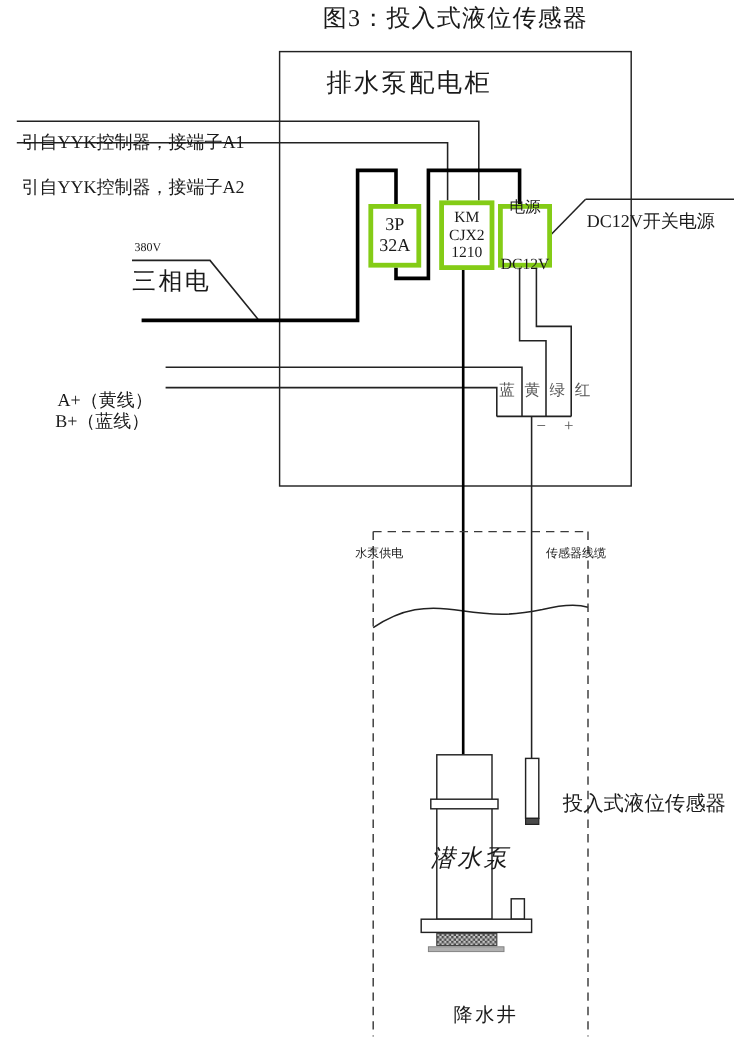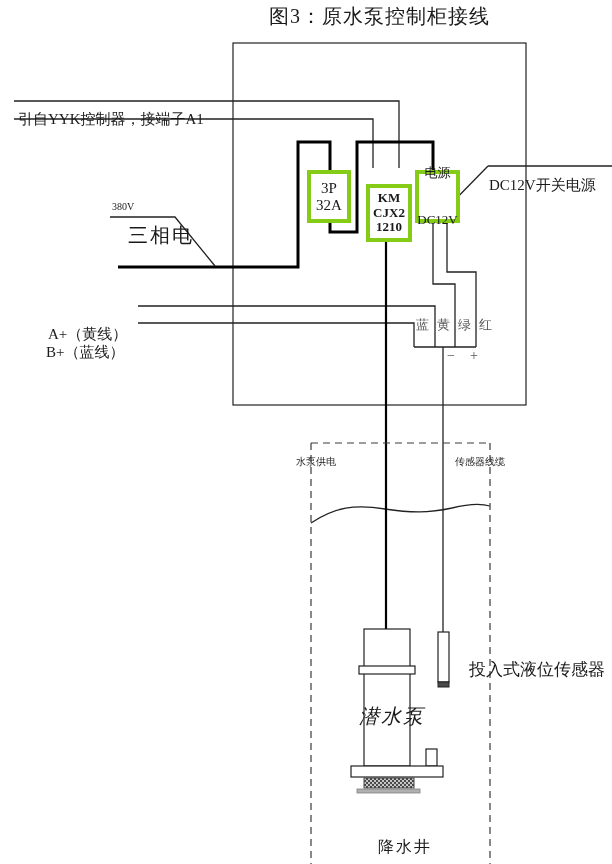--- a/index.html
+++ b/index.html
@@ -80,40 +80,42 @@
       <rect x="438" y="632" width="11" height="50" fill="#fff" stroke="#222" stroke-width="1.2"></rect>
       <rect x="438" y="682" width="11" height="5" fill="#4a4a4a" stroke="#222" stroke-width="1"></rect>
     </g>
   </svg>
 
   <div class="box" style="left:307px;top:170px;width:36px;height:45px;font-size:15px;">
     <div class="bl">3P</div>
     <div class="bl">32A</div>
   </div>
 
-  <div class="box" style="left:366px;top:184px;width:38px;height:50px;font-size:13px;font-weight:bold;">
+  <div class="box" style="left:366px;top:167px;width:38px;height:50px;font-size:13px;">
     <div class="bl">KM</div>
     <div class="bl">CJX2</div>
     <div class="bl">1210</div>
   </div>
 
   <div class="box" style="left:415px;top:170px;width:37px;height:45px;font-size:13px;gap:32px;">
     <div class="bl">电源</div>
     <div class="bl">DC12V</div>
   </div>
 
-  <div class="t title" style="left:233px;top:5px;width:293px;text-align:center;">图3：原水泵控制柜接线</div>
+  <div class="t title" style="left:233px;top:5px;width:293px;text-align:center;">图3：投入式液位传感器</div>
 
+  <div class="t cab-label" style="left:272px;top:58px;">排水泵配电柜</div>
 
   <div class="t sm" style="left:18px;top:83px;">引自YYK控制器，接端子A1</div>
+  <div class="t sm" style="left:18px;top:121px;">引自YYK控制器，接端子A2</div>
 
   <div class="t sm" style="left:489px;top:149px;">DC12V开关电源</div>
 
   <div class="t md" style="left:112px;top:201px;">380V</div>
-  <div class="t lg" style="left:128px;top:224px;">三相电</div>
+  <div class="t lg" style="left:110px;top:224px;">三相电</div>
 
   <div class="t sm" style="left:48px;top:298px;">A+（黄线）</div>
   <div class="t sm" style="left:46px;top:316px;">B+（蓝线）</div>
 
   <div class="t term" style="left:416px;top:318px;">蓝</div>
   <div class="t term" style="left:437px;top:318px;">黄</div>
   <div class="t term" style="left:458px;top:318px;">绿</div>
   <div class="t term" style="left:479px;top:318px;">红</div>
   <div class="t sign" style="left:447px;top:348px;">−</div>
   <div class="t sign" style="left:470px;top:348px;">+</div>

